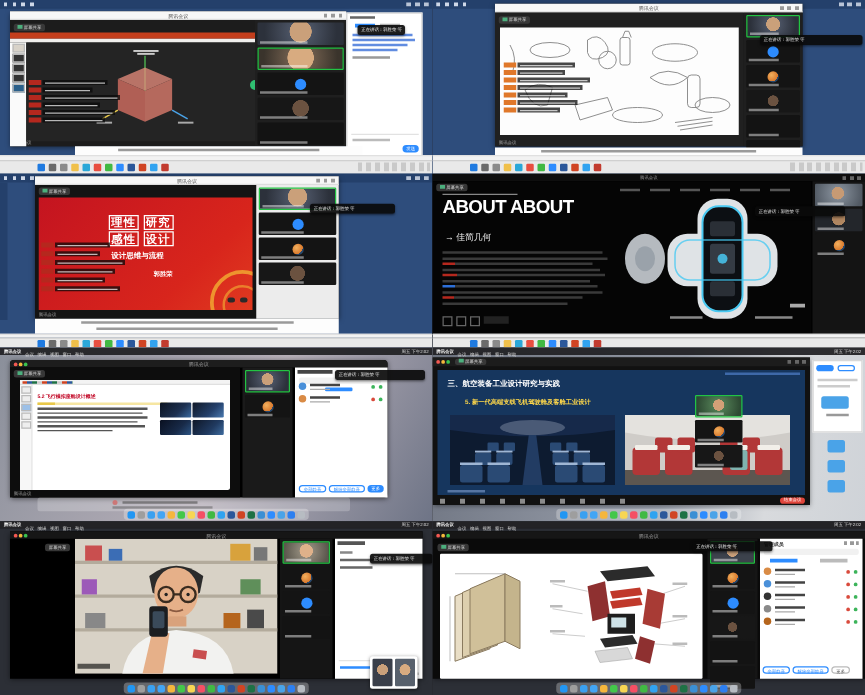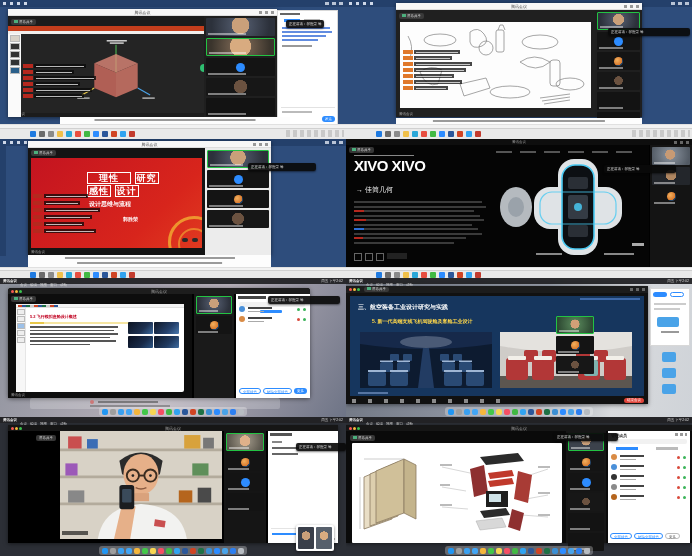--- a/index.html
+++ b/index.html
@@ -293,21 +293,21 @@
   <div class="abs" style="left:0;top:7px;width:6px;height:110px;background:#24406b;"></div>
   <div class="mwin" style="left:28px;top:2px;width:243px;height:114px;background:#161616;">
     <div class="mwin-tb">
       <div class="mwin-title">腾讯会议</div>
       <div class="mwin-ctl"></div>
     </div>
     <div class="abs" style="left:0;top:7px;width:177px;height:107px;background:#141414;">
       <div class="share-pill" style="left:3px;top:2px;"><span class="mon"></span><span>屏幕共享</span></div>
       <div class="abs" style="left:3px;top:10px;width:171px;height:90px;background:linear-gradient(135deg,#c41420,#d8251c 70%,#e03a20);overflow:hidden;">
         <div class="abs" style="left:56px;top:14px;font-size:9px;font-weight:bold;color:#fff;letter-spacing:1px;">
-          <span style="border:1px solid #fff;padding:0 11px;">理性</span>
+          <span style="border:1px solid #fff;padding:0 1px;">理性</span>
           <span style="border:1px solid #fff;padding:0 1px;">研究</span>
         </div>
         <div class="abs" style="left:56px;top:27px;font-size:9px;font-weight:bold;color:#fff;letter-spacing:1px;">
           <span style="border:1px solid #fff;padding:0 1px;">感性</span>
           <span style="border:1px solid #fff;padding:0 1px;">设计</span>
         </div>
         <div class="abs" style="left:58px;top:42px;font-size:6px;font-weight:bold;color:#fff;">设计思维与流程</div>
         <div class="abs" style="left:92px;top:58px;font-size:5px;font-weight:bold;color:#fff;">郭胜荣</div>
         <div class="abs" style="right:-18px;bottom:-20px;width:46px;height:46px;border-radius:50%;border:3px solid rgba(240,160,48,.9);"></div>
         <div class="abs" style="right:-8px;bottom:-12px;width:28px;height:28px;border-radius:50%;border:2px solid rgba(240,160,48,.7);"></div>
@@ -371,21 +371,21 @@
 
 <div class="tile" style="left:346px;top:139px;background:#000;">
   <div class="abs" style="left:0;top:0;width:346px;height:6px;background:#0e0e0e;">
     <div class="mwin-title" style="color:#999;top:1px;font-size:3.5px;">腾讯会议</div>
     <div class="mwin-ctl" style="background:repeating-linear-gradient(90deg,#666 0 3px,transparent 3px 6px);"></div>
   </div>
   <div class="abs" style="left:0;top:6px;width:303px;height:122px;background:#050505;">
     <div class="share-pill" style="left:3px;top:2px;"><span class="mon"></span><span>屏幕共享</span></div>
     <div class="abs" style="left:150px;top:6px;width:140px;height:2px;background:repeating-linear-gradient(90deg,#555 0 16px,transparent 16px 24px);"></div>
     <div class="abs" style="left:8px;top:10px;width:60px;height:1px;background:#888;"></div>
-    <div class="abs" style="left:8px;top:12px;font-size:15px;font-weight:bold;color:#fff;letter-spacing:-0.5px;">XIVO XIVO</div>
+    <div class="abs" style="left:8px;top:12px;font-size:15px;font-weight:bold;color:#fff;letter-spacing:-0.5px;">ABOUT ABOUT</div>
     <div class="abs" style="left:10px;top:40px;font-size:7px;color:#eee;">
       <span>→</span>
       <span>佳简几何</span>
     </div>
     <div class="abs" style="left:8px;top:56px;width:135px;">
       <div style="height:2px;background:#3a3a3a;margin-bottom:2.5px;width:128px;"></div>
       <div style="height:2px;background:#3a3a3a;margin-bottom:2.5px;width:132px;"></div>
       <div style="height:2px;margin-bottom:2.5px;width:120px;background:linear-gradient(90deg,#b5281e 0 10px,#3a3a3a 10px);"></div>
       <div style="height:2px;background:#3a3a3a;margin-bottom:2.5px;width:126px;"></div>
       <div style="height:2px;margin-bottom:2.5px;width:130px;background:linear-gradient(90deg,#b5281e 0 12px,#3a3a3a 12px);"></div>

